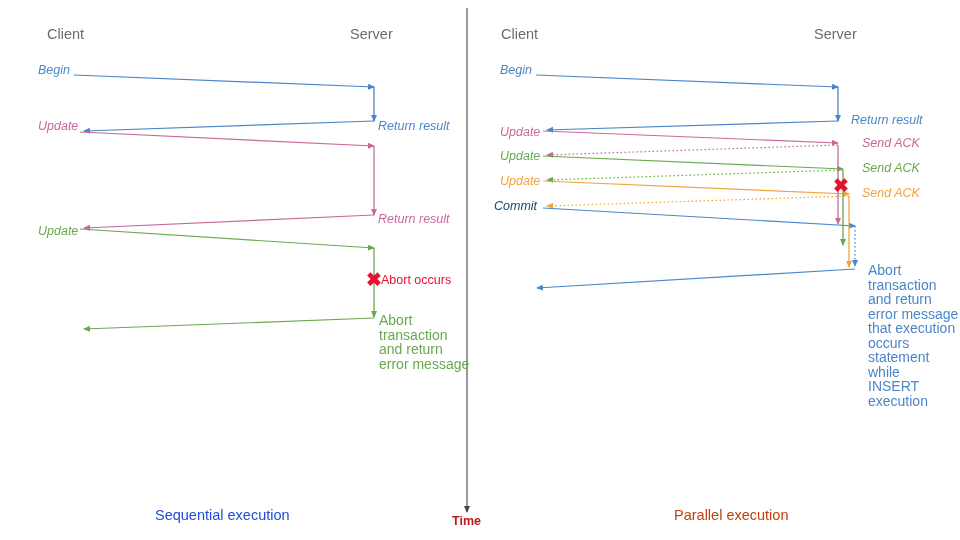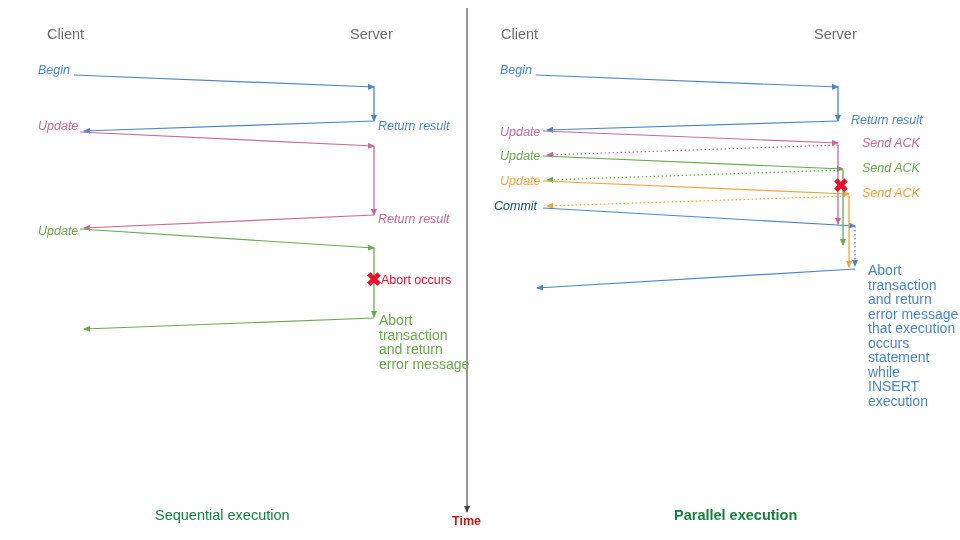--- a/index.html
+++ b/index.html
@@ -72,32 +72,32 @@
       <line x1="838" y1="145" x2="838" y2="224" stroke="#c9699b" stroke-width="1.3" stroke-linecap="butt" marker-end="url(#ah-pink)"></line>
       <line x1="843" y1="170" x2="843" y2="245" stroke="#6aa84f" stroke-width="1.3" stroke-linecap="butt" marker-end="url(#ah-green)"></line>
       <line x1="849" y1="196" x2="849" y2="267" stroke="#f1a33c" stroke-width="1.3" stroke-linecap="butt" marker-end="url(#ah-orange)"></line>
       <line x1="855" y1="226" x2="855" y2="266" stroke="#4a86c8" stroke-width="1.3" stroke-linecap="butt" stroke-dasharray="1.6 2.4" marker-end="url(#ah-blue)"></line>
       <line x1="855" y1="269" x2="537" y2="288" stroke="#4a86c8" stroke-width="1.2" stroke-linecap="butt" marker-end="url(#ah-blue)"></line>
     </svg>
   <div id="text-layer">
       <div class="lbl timelbl" style="left: 452px; top: 515px; color: #b91c1c; font-weight: bold;">Time</div>
       <div class="lbl actor" style="left: 47px; top: 27px; color: rgb(107, 107, 107);">Client</div>
       <div class="lbl actor" style="left: 350px; top: 27px; color: rgb(107, 107, 107);">Server</div>
-      <div class="lbl caption" style="left: 155px; top: 508px; color: #15803d;">Sequential execution</div>
+      <div class="lbl caption" style="left: 155px; top: 508px; color: #1d4ed8;">Sequential execution</div>
       <div class="lbl msg" style="left: 38px; top: 64px; color: rgb(74, 134, 200);">Begin</div>
       <div class="lbl msg" style="left: 378px; top: 120px; color: rgb(74, 134, 200);">Return result</div>
       <div class="lbl msg" style="left: 38px; top: 120px; color: rgb(201, 105, 155);">Update</div>
       <div class="lbl msg" style="left: 378px; top: 213px; color: rgb(201, 105, 155);">Return result</div>
       <div class="lbl msg" style="left: 38px; top: 225px; color: rgb(106, 168, 79);">Update</div>
       <div class="lbl xmark" style="left: 366px; top: 270px; color: rgb(232, 17, 45);">✖</div>
       <div class="lbl errlbl" style="left: 381px; top: 274px; color: rgb(232, 17, 45);">Abort occurs</div>
       <div class="lbl note" style="left: 379px; top: 313px; color: rgb(106, 168, 79);"><div>Abort</div><div>transaction</div><div>and return</div><div>error message</div></div>
       <div class="lbl actor" style="left: 501px; top: 27px; color: rgb(107, 107, 107);">Client</div>
       <div class="lbl actor" style="left: 814px; top: 27px; color: rgb(107, 107, 107);">Server</div>
-      <div class="lbl caption" style="left: 674px; top: 508px; color: #15803d; font-weight: bold;">Parallel execution</div>
+      <div class="lbl caption" style="left: 674px; top: 508px; color: #c2410c;">Parallel execution</div>
       <div class="lbl msg" style="left: 500px; top: 64px; color: rgb(74, 134, 200);">Begin</div>
       <div class="lbl msg" style="left: 851px; top: 114px; color: rgb(74, 134, 200);">Return result</div>
       <div class="lbl msg" style="left: 500px; top: 126px; color: rgb(201, 105, 155);">Update</div>
       <div class="lbl msg" style="left: 862px; top: 137px; color: rgb(201, 105, 155);">Send ACK</div>
       <div class="lbl msg" style="left: 500px; top: 150px; color: rgb(106, 168, 79);">Update</div>
       <div class="lbl msg" style="left: 862px; top: 162px; color: rgb(106, 168, 79);">Send ACK</div>
       <div class="lbl msg" style="left: 500px; top: 175px; color: rgb(241, 163, 60);">Update</div>
       <div class="lbl msg" style="left: 862px; top: 187px; color: rgb(241, 163, 60);">Send ACK</div>
       <div class="lbl msg" style="left: 494px; top: 200px; color: #0c4a6e;">Commit</div>
       <div class="lbl xmark" style="left: 833px; top: 176px; color: rgb(232, 17, 45);">✖</div>

